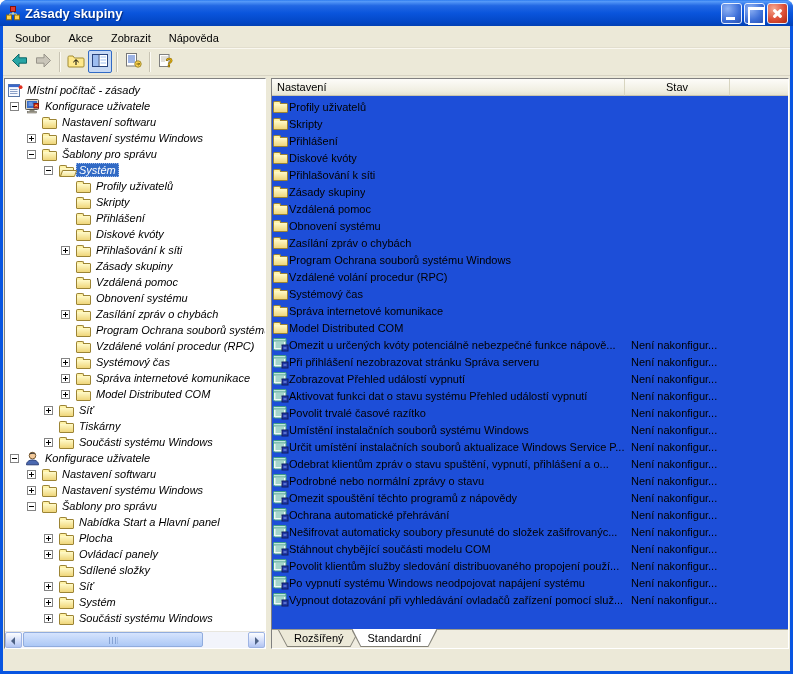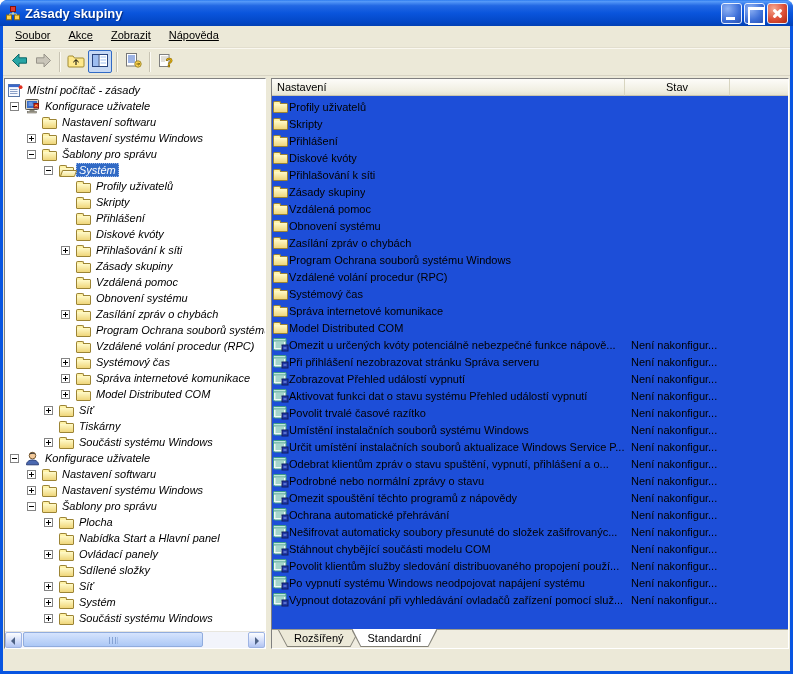--- a/index.html
+++ b/index.html
@@ -19,21 +19,21 @@
   .cap-min,.cap-max{background:radial-gradient(circle at 30% 25%,#8FB2F4,#3D6FD8 60%,#2850B0);}
   .cap-close{background:radial-gradient(circle at 30% 25%,#F4A890,#DE5038 55%,#AE2810);}
   .cap-min::after{content:"";position:absolute;left:4px;bottom:3px;width:9px;height:3px;background:#fff;}
   .cap-max::after{content:"";position:absolute;left:3px;top:3px;width:13px;height:13px;border:2px solid #fff;border-top-width:3px;}
   .cap-close::before,.cap-close::after{content:"";position:absolute;left:4px;top:8px;width:11px;height:3px;background:#fff;border-radius:1px;}
   .cap-close::before{transform:rotate(45deg);}
   .cap-close::after{transform:rotate(-45deg);}
 
   
   .menubar{position:absolute;top:26px;left:3px;right:3px;height:22px;background:#ECE9D8;
-    display:flex;align-items:flex-start;padding-left:3px;border-bottom:1px solid #E2DECE;text-decoration:underline;}
+    display:flex;align-items:flex-end;padding-left:3px;border-bottom:1px solid #E2DECE;}
   .menu-item{padding:3px 9px;cursor:default;}
   .toolbar{position:absolute;top:48px;left:3px;right:3px;height:28px;background:#ECE9D8;
     display:flex;align-items:center;padding-left:4px;border-bottom:1px solid #D8D4C4;box-shadow:inset 0 1px 0 #FAF8F0;}
   .tb-btn{width:24px;height:23px;display:flex;align-items:center;justify-content:center;background:transparent;border:1px solid transparent;padding:0;}
   .tb-btn.pressed{border:1px solid #316AC5;background:#C6D8F4;border-radius:2px;}
   .tb-sep{width:1px;height:20px;background:#C8C4B4;box-shadow:1px 0 0 #FCFAF4;margin:0 4px;flex:none;}
 
   
   .main{position:absolute;top:76px;left:3px;right:3px;bottom:3px;background:#ECE9D8;}
 
@@ -409,34 +409,34 @@
           <div class="tree-row" style="padding-left: 21px;">
             <span class="exp-slot">
               <span class="exp minus"></span>
             </span>
             <span class="ticon">
               <span class="ifold"></span>
             </span>
             <span class="tlabel">Šablony pro správu</span>
           </div>
           <div class="tree-row" style="padding-left: 38px;">
+            <span class="exp-slot"></span>
+            <span class="ticon">
+              <span class="ifold"></span>
+            </span>
+            <span class="tlabel">Nabídka Start a Hlavní panel</span>
+          </div>
+          <div class="tree-row" style="padding-left: 38px;">
             <span class="exp-slot">
               <span class="exp plus"></span>
             </span>
             <span class="ticon">
               <span class="ifold"></span>
             </span>
             <span class="tlabel">Plocha</span>
-          </div>
-          <div class="tree-row" style="padding-left: 38px;">
-            <span class="exp-slot"></span>
-            <span class="ticon">
-              <span class="ifold"></span>
-            </span>
-            <span class="tlabel">Nabídka Start a Hlavní panel</span>
           </div>
           <div class="tree-row" style="padding-left: 38px;">
             <span class="exp-slot">
               <span class="exp plus"></span>
             </span>
             <span class="ticon">
               <span class="ifold"></span>
             </span>
             <span class="tlabel">Ovládací panely</span>
           </div>

